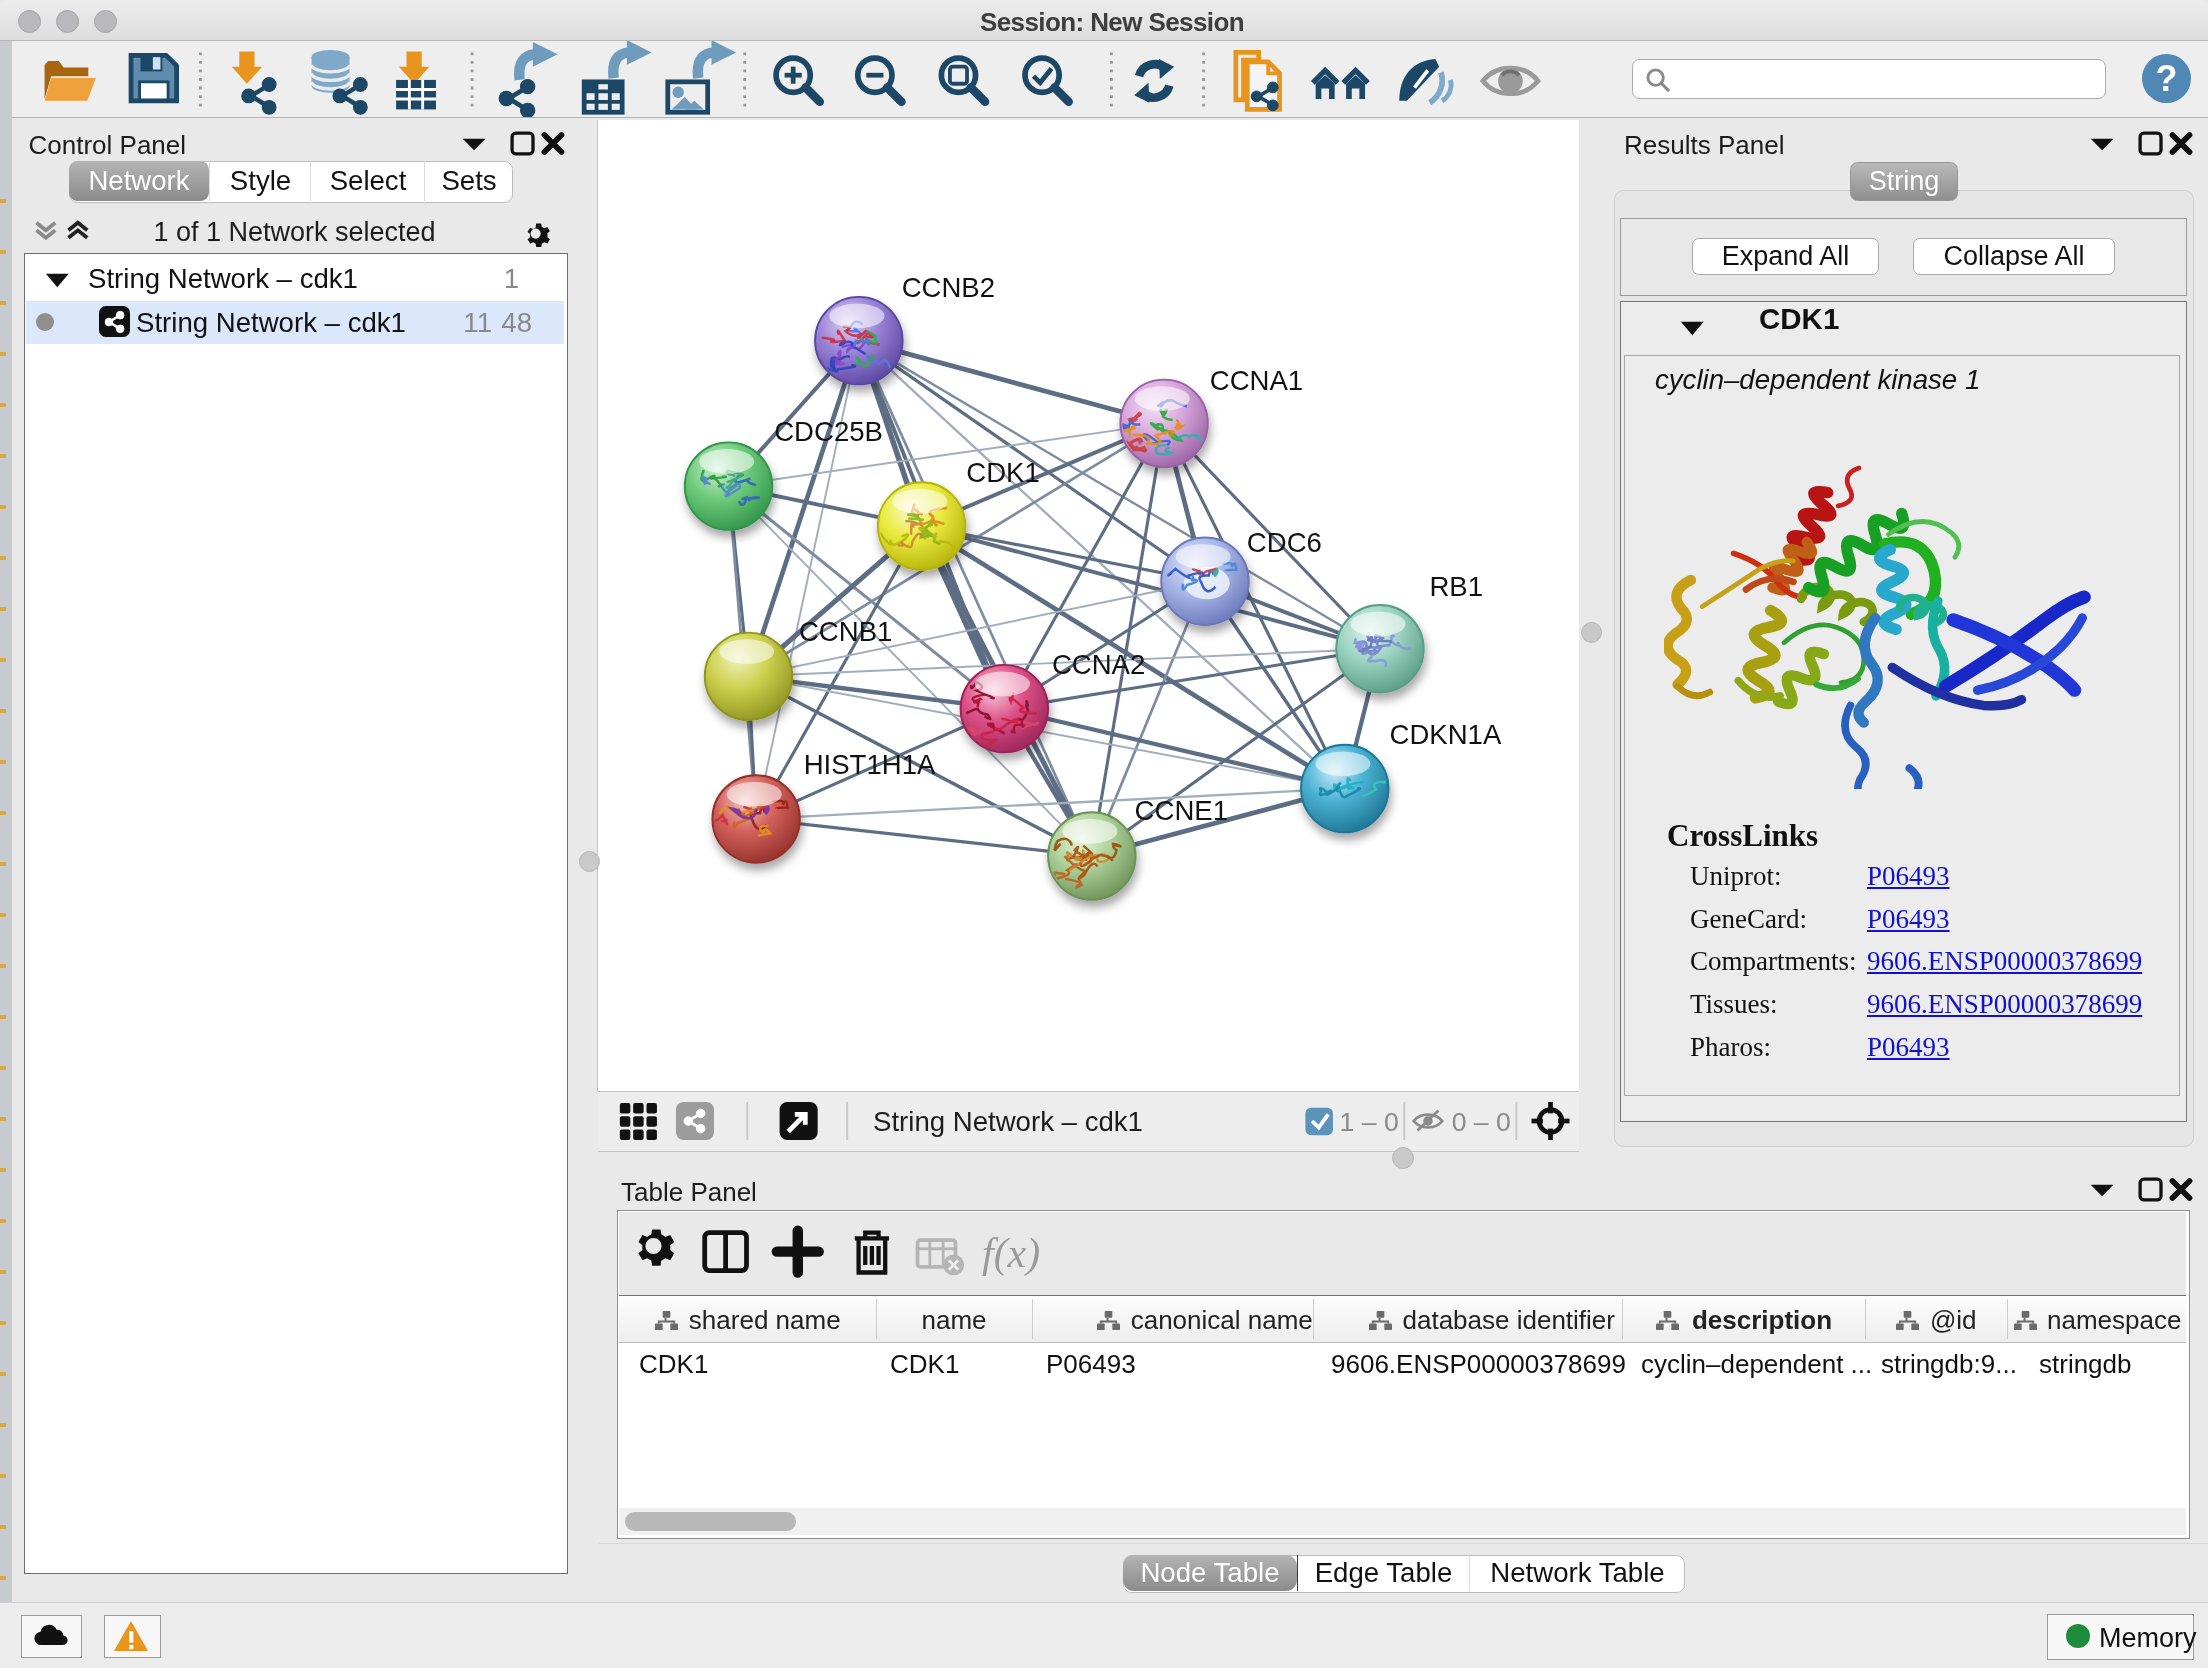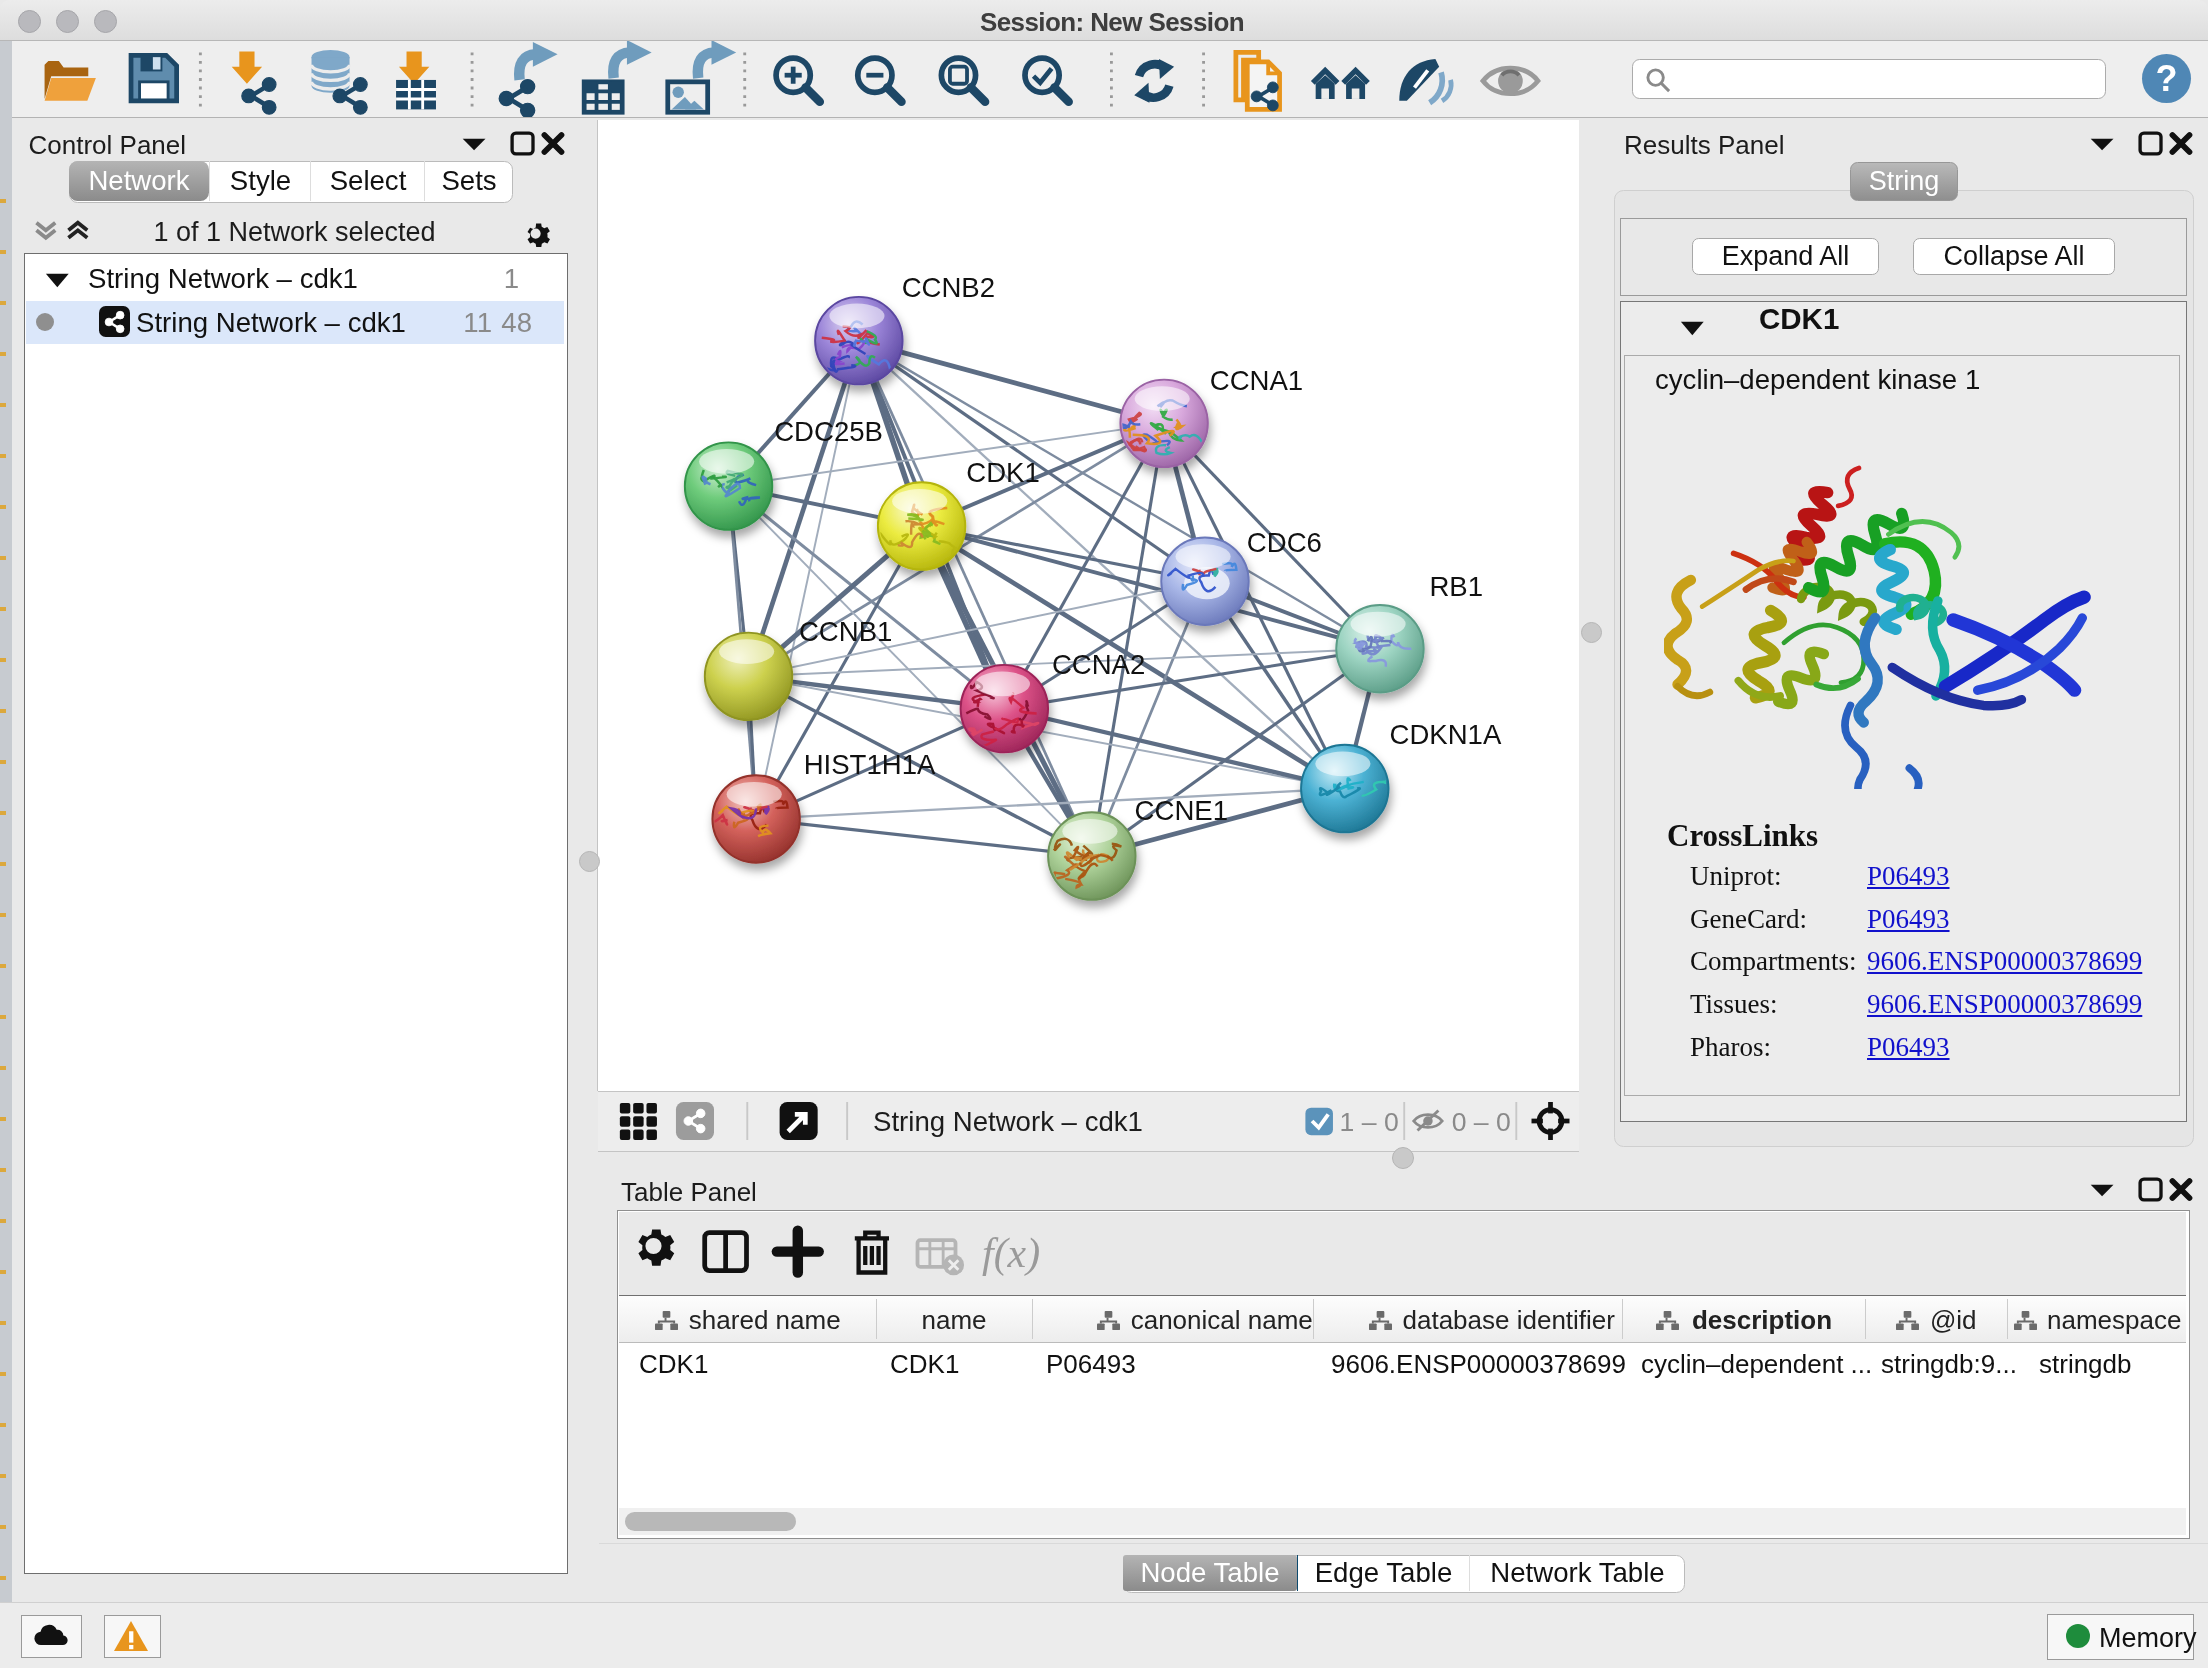--- a/index.html
+++ b/index.html
@@ -577,21 +577,21 @@
 <div class="abs" style="left:1850px;top:162px;width:106px;height:37px;background:linear-gradient(#b9b9b9,#8f8f8f);border:1px solid #979797;border-radius:7.6px;text-align:center;line-height:37px;font-size:27px;color:#fff;">String</div>
 <div class="abs" style="left:1620px;top:218px;width:565px;height:76px;background:#e8e8e8;border:1.9px solid #9a9a9a;"></div>
 <div class="abs" style="left:1692px;top:238px;width:185px;height:35px;background:#fff;border:1px solid #a8a8a8;border-radius:6.7px;text-align:center;line-height:35px;font-size:27px;color:#111;">Expand All</div>
 <div class="abs" style="left:1913px;top:238px;width:200px;height:35px;background:#fff;border:1px solid #a8a8a8;border-radius:6.7px;text-align:center;line-height:35px;font-size:27px;color:#111;">Collapse All</div>
 <div class="abs" style="left:1620px;top:301px;width:565px;height:819px;background:#ececec;border:1.9px solid #777;"></div>
 <svg class="abs" style="left:1679px;top:318px;" width="28.5" height="21" viewBox="0 0 30 22">
     <path d="M2 4 L26 4 L14 18 Z" fill="#111"></path>
   </svg>
 <div class="abs" style="left:1759px;top:302px;font-size:29.5px;font-weight:700;color:#111;">CDK1</div>
 <div class="abs" style="left:1624px;top:355px;width:554px;height:739px;background:#ececec;border:1px solid #aaa;"></div>
-<div class="abs" style="left:1655px;top:364px;font-size:27.6px;color:#111;">cyclin–dependent kinase 1</div>
+<div class="abs" style="left:1655px;top:364px;font-size:27.6px;color:#111;font-style:italic;">cyclin–dependent kinase 1</div>
 <svg class="abs" style="left:1664px;top:447px;" width="428" height="342" viewBox="0 0 450 360">
     <g fill="none" stroke-linecap="round">
       <path d="M205 22 q-18 6 -10 22 q8 14 -12 18" stroke="#cc2020" stroke-width="5"></path>
       <path d="M138 118 Q164 123 144 106 Q123 89 149 95 Q175 100 155 83 Q135 66 161 71 Q187 77 166 60 Q146 43 172 48" fill="none" stroke="#b81414" stroke-width="12" stroke-linecap="round"></path>
       <path d="M114 148 Q136 157 121 138 Q107 120 128 129 Q150 137 136 119 Q121 101 143 110 Q164 118 150 100" fill="none" stroke="#c06018" stroke-width="11" stroke-linecap="round"></path>
       <path d="M73 112 q30 10 44 28 q14 18 30 18" stroke="#cc3010" stroke-width="6"></path>
       <path d="M86 150 q24 -18 50 -8" stroke="#c04818" stroke-width="7"></path>
       <path d="M28 140 q-24 12 -10 30 q14 14 -6 26 q-18 14 2 28 q18 10 0 26" stroke="#c8a018" stroke-width="11"></path>
       <path d="M14 252 q16 16 34 6" stroke="#b89010" stroke-width="7"></path>
       <path d="M40 168 q40 -26 58 -38 q20 -12 38 -10" stroke="#c8a018" stroke-width="5"></path>
@@ -741,21 +741,21 @@
 <div class="abs" style="left:1331px;top:1349px;font-size:26px;color:#111;">9606.ENSP00000378699</div>
 <div class="abs" style="left:1641px;top:1349px;font-size:26px;color:#111;">cyclin–dependent ...</div>
 <div class="abs" style="left:1881px;top:1349px;font-size:26px;color:#111;">stringdb:9...</div>
 <div class="abs" style="left:2039px;top:1349px;font-size:26px;color:#111;">stringdb</div>
 
 <div class="abs" style="left:619px;top:1508px;width:1567px;height:27px;background:#f0f0f0;"></div>
 <div class="abs" style="left:625px;top:1512px;width:171px;height:19px;border-radius:9.5px;background:#b8b8b8;"></div>
 
 <div class="abs" style="left:599px;top:1543px;width:1609px;height:1px;background:#d9d9d9;"></div>
 <div class="abs" style="left:1123px;top:1555px;width:560px;height:36px;background:#fff;border:1px solid #bbb;border-radius:8.6px;"></div>
-<div class="abs" style="left:1123px;top:1555px;width:174px;height:36px;background:linear-gradient(#b4b4b4,#8b8b8b);border-radius:3px;text-align:center;line-height:36px;font-size:27.6px;color:#fff;">Node Table</div>
+<div class="abs" style="left:1123px;top:1555px;width:174px;height:36px;background:linear-gradient(#b4b4b4,#8b8b8b);border-radius:11px;text-align:center;line-height:36px;font-size:27.6px;color:#fff;">Node Table</div>
 <div class="abs" style="left:1297px;top:1555px;width:171px;height:36px;text-align:center;line-height:36px;font-size:27.6px;color:#111;border-left:1px solid #0c4a6e;">Edge Table</div>
 <div class="abs" style="left:1469px;top:1555px;width:215px;height:36px;text-align:center;line-height:36px;font-size:27.6px;color:#111;border-left:1px solid #ddd;">Network Table</div>
 
 <div class="abs" style="left:0px;top:1602px;width:2208px;height:67px;background:#ececec;border-top:1.9px solid #d0d0d0;"></div>
 <div class="abs" style="left:21px;top:1615px;width:59px;height:41px;background:#f7f7f7;border:1.9px solid #9a9a9a;"></div>
 <svg class="abs" style="left:32px;top:1624px;" width="38" height="25" viewBox="0 0 40 26">
     <path fill="#111" d="M10 22 a7 7 0 0 1 -1 -14 a9 9 0 0 1 17 -2 a6 6 0 0 1 7 6 a5 5 0 0 1 -1 10 Z"></path>
   </svg>
 <div class="abs" style="left:104px;top:1615px;width:55px;height:41px;background:#f7f7f7;border:1.9px solid #9a9a9a;"></div>
 <svg class="abs" style="left:112px;top:1619px;" width="38" height="34" viewBox="0 0 40 36">

